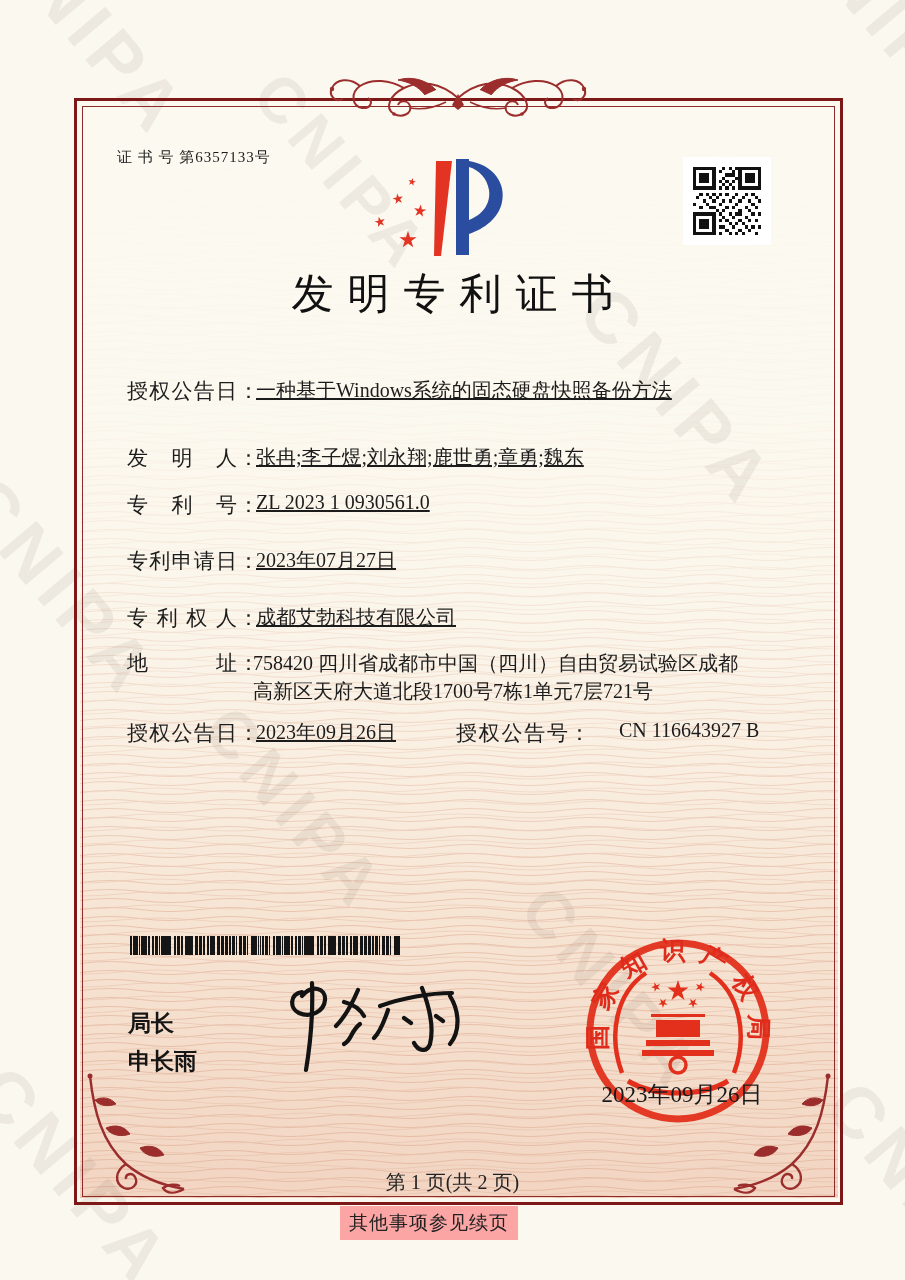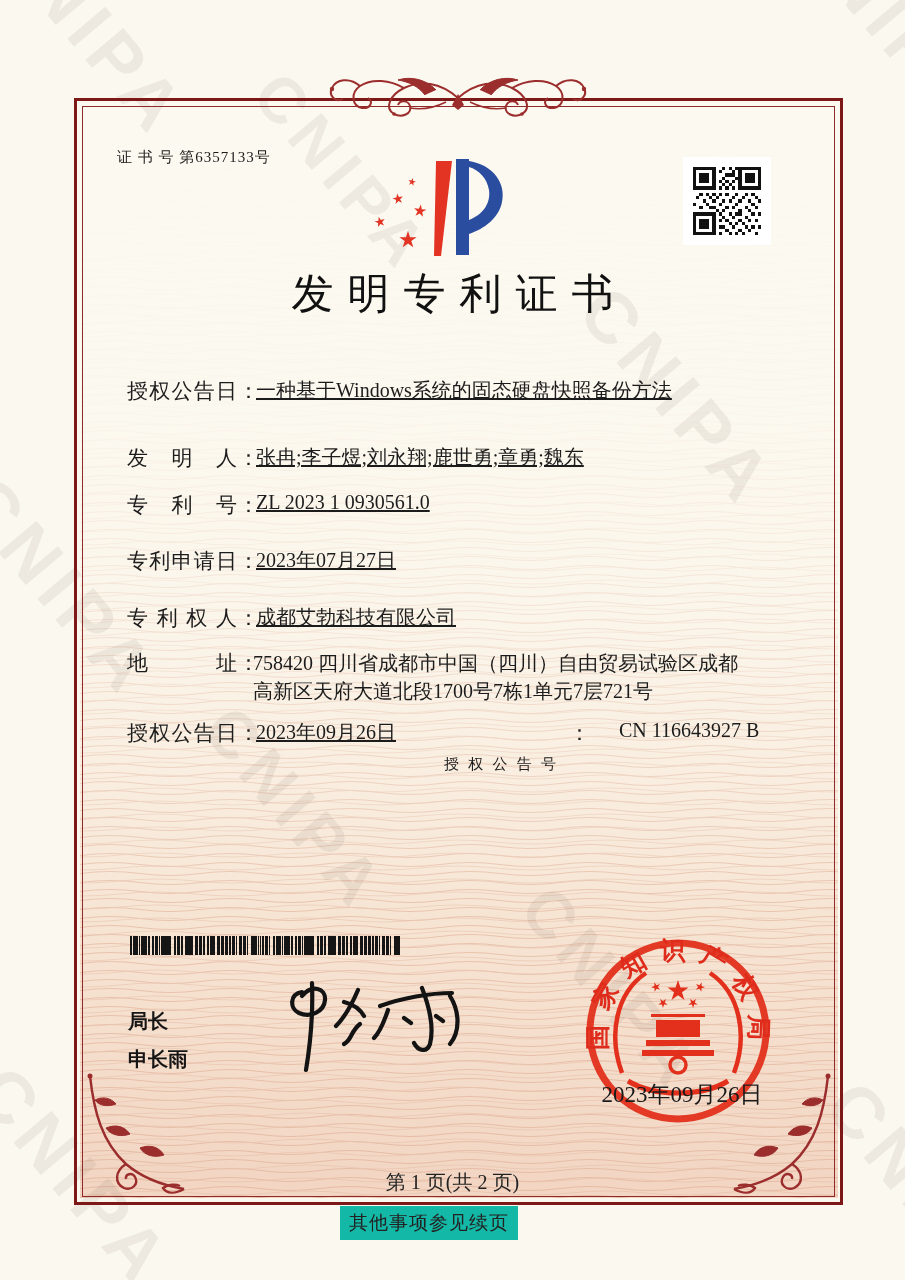--- a/index.html
+++ b/index.html
@@ -38,45 +38,45 @@
     font-size:42px;font-weight:normal;letter-spacing:14px;text-indent:14px;color:#111;
   }
   .frow{position:absolute;left:0;top:0;width:905px;z-index:3;font-size:20px;}
   .flabel{
     position:absolute;left:127px;display:inline-block;width:110px;
     text-align:justify;text-align-last:justify;font-size:21px;
   }
   .fcolon{position:absolute;left:238px;font-size:21px;}
   .fvalue{position:absolute;left:256px;white-space:nowrap;text-decoration:underline;}
   .fvalue-wrap{position:absolute;left:253px;width:492px;white-space:normal;line-height:28px;}
-  .flabel2{position:absolute;left:444px;display:inline-block;width:112px;text-align:justify;text-align-last:justify;font-size:15px;margin-top:36px;}
+  .flabel2{position:absolute;left:456px;display:inline-block;width:112px;text-align:justify;text-align-last:justify;font-size:21px;}
   .fcolon2{position:absolute;left:569px;font-size:21px;}
   .fvalue2{position:absolute;left:619px;white-space:nowrap;}
   .para{
     position:absolute;left:124px;width:668px;z-index:3;
     font-size:15.5px;letter-spacing:0.2px;line-height:27.5px;text-indent:2em;color:#2e2e2e;
     text-align:justify;
   }
   .barcode{
     position:absolute;left:130px;top:936px;width:270px;height:19px;z-index:3;
     background-image:
       repeating-linear-gradient(90deg,#151515 0 2px,transparent 2px 3px,#151515 3px 6px,transparent 6px 7px,#151515 7px 8px,transparent 8px 11px),
       repeating-linear-gradient(90deg,#151515 0 1px,transparent 1px 5px,#151515 5px 7px,transparent 7px 9px,#151515 9px 10px,transparent 10px 13px);
   }
   .director-label,.director-name{
     position:absolute;left:128px;z-index:3;
-    font-family:"Liberation Sans","DejaVu Sans",sans-serif;font-size:20px;font-weight:600;color:#151515;
+    font-family:"Liberation Sans","DejaVu Sans",sans-serif;font-size:23px;font-weight:600;color:#151515;
   }
   .director-label{top:1008px;}
   .director-name{top:1046px;}
   .signature{position:absolute;left:272px;top:980px;z-index:4;}
   .seal{position:absolute;left:583px;top:935px;z-index:4;}
   .footer-page{position:absolute;left:0;top:1169px;width:905px;text-align:center;z-index:3;font-size:20px;color:#222;}
   .note-box{
-    position:absolute;left:340px;top:1206px;width:178px;height:34px;background:#14b8a6;z-index:3;
+    position:absolute;left:340px;top:1206px;width:178px;height:34px;background:#fca5a5;z-index:3;
     text-align:center;line-height:34px;font-size:19px;letter-spacing:1px;color:#222;
   }
 </style>
 </head>
 <body>
 
 <div class="page">
 
   <div class="inner-bg">
     <svg width="758" height="1094" xmlns="http://www.w3.org/2000/svg">

